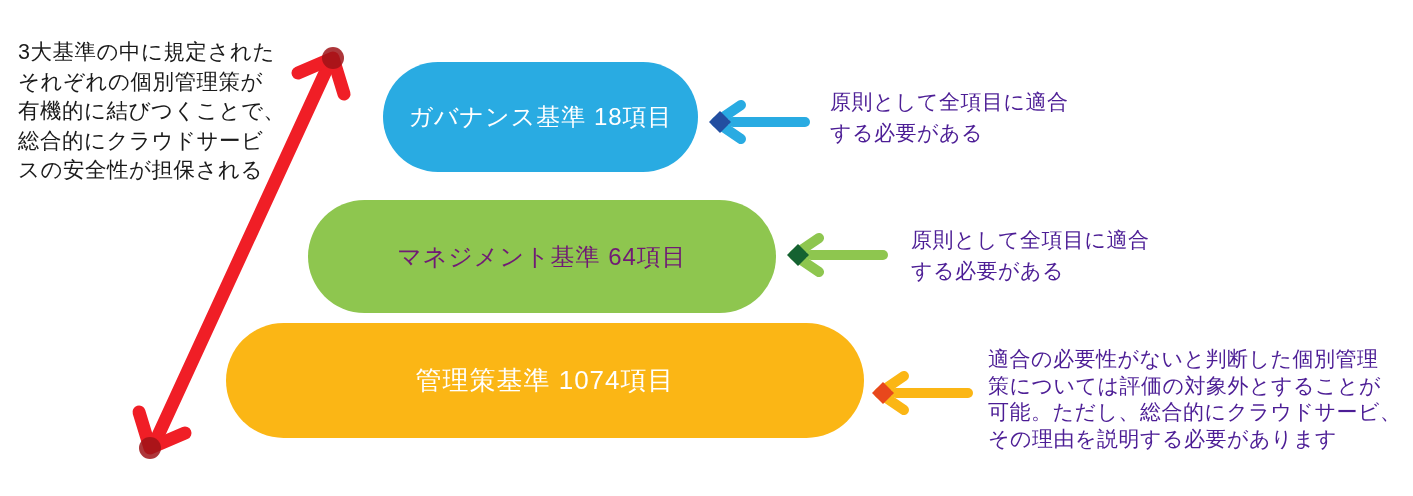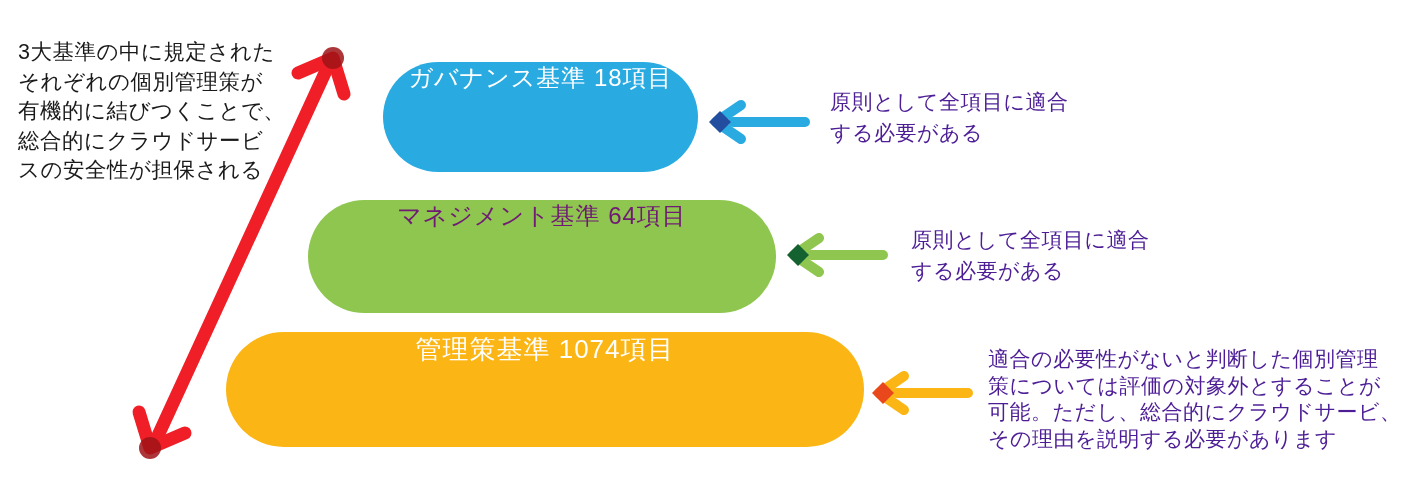--- a/index.html
+++ b/index.html
@@ -24,30 +24,30 @@
     width: 280px;
     font-size: 21.5px;
     line-height: 29.5px;
     color: #1a1a1a;
     white-space: pre-line;
     letter-spacing: 0.5px;
   }
 
   .pill {
     display: flex;
-    align-items: flex-start;
+    align-items: center;
     justify-content: center;
     border-radius: 58px;
     color: #ffffff;
     letter-spacing: 1px;
     font-weight: 500;
   }
   .pill-governance { left: 375px; top: 62px;  width: 315px; height: 110px; font-size: 24px; }
   .pill-management { left: 300px; top: 200px; width: 468px; height: 113px; font-size: 24px; }
-  .pill-controls   { left: 218px; top: 332px; width: 638px; height: 115px; font-size: 26px; }
+  .pill-controls   { left: 218px; top: 323px; width: 638px; height: 115px; font-size: 26px; }
 
   .note {
     font-size: 21px;
     color: #4c1d95;
     white-space: pre-line;
     letter-spacing: 0.5px;
   }
   .note-governance { left: 822px; top: 86px;  line-height: 31px; width: 420px; }
   .note-management { left: 903px; top: 224px; line-height: 31px; width: 420px; }
   .note-controls   { left: 980px; top: 346px; line-height: 26.5px; width: 420px; }

